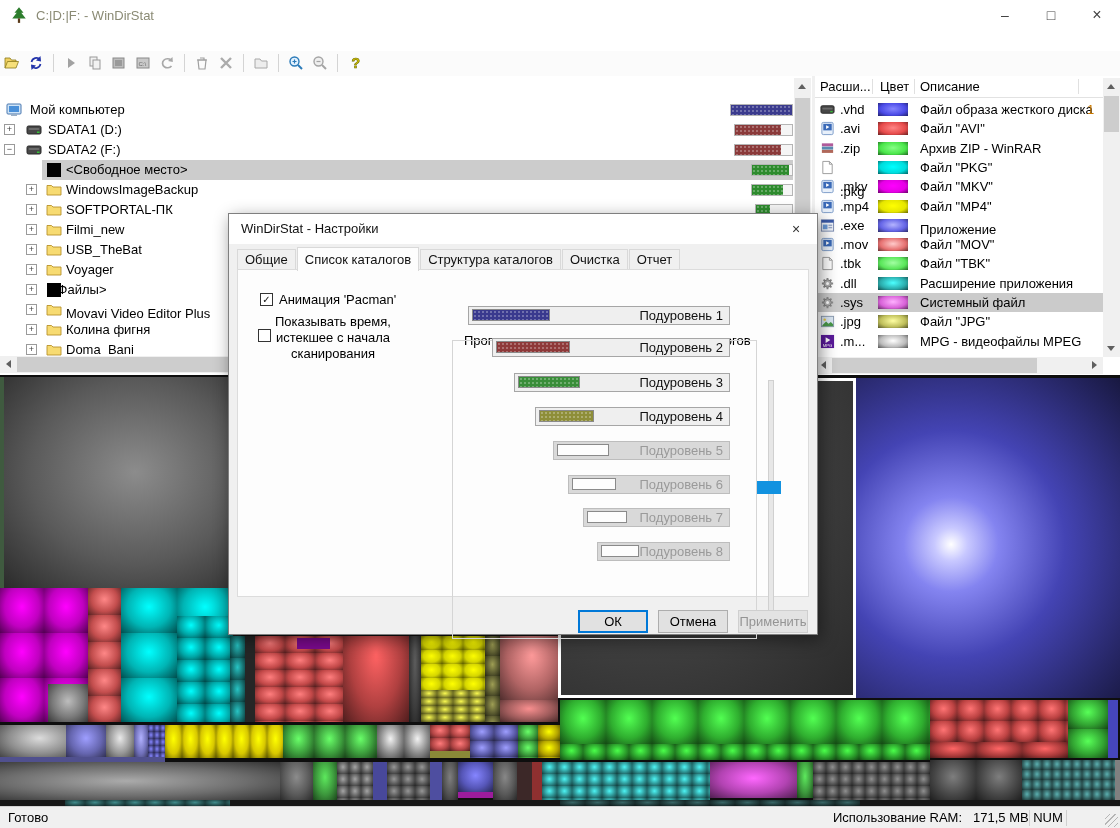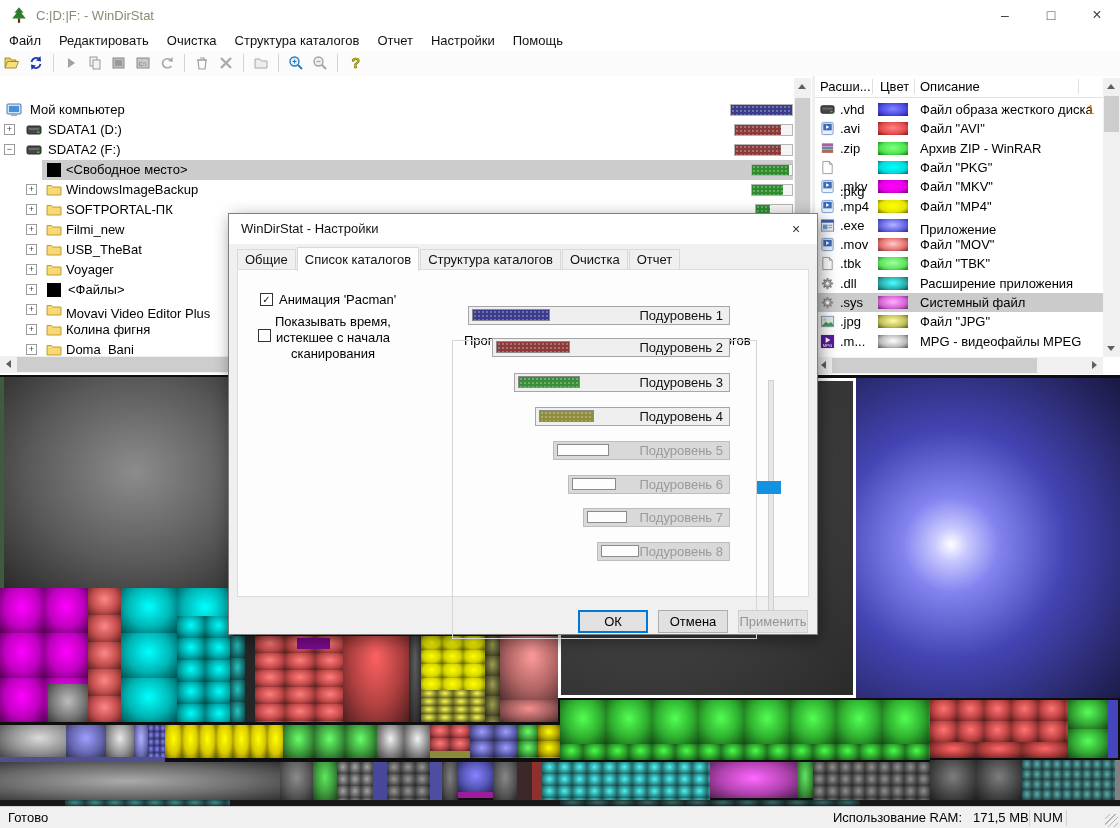--- a/index.html
+++ b/index.html
@@ -76,21 +76,20 @@
           <path d="M8 1 L12 6 H10 L14 11 H2 L6 6 H4 Z" fill="#2d7d2d"></path>
           <rect x="7" y="11" width="2" height="4" fill="#5a3a1a"></rect>
         </svg>
     </span>
     <span id="app-title">C:|D:|F: - WinDirStat</span>
     <span class="winbtn" style="right:92px;">–</span>
     <span class="winbtn" style="right:46px;">□</span>
     <span class="winbtn" style="right:0;font-size:16px;">×</span>
   </div>
 
-  <div id="menubar"><span class="menu-item">Файл</span><span class="menu-item">Редактировать</span><span class="menu-item">Очистка</span><span class="menu-item">Структура каталогов</span><span class="menu-item">Отчет</span><span class="menu-item">Настройки</span><span class="menu-item">Помощь</span></div>
 
   <div id="toolbar"><span class="tbtn"><svg viewBox="0 0 16 16">
           <path d="M1 13V3h5l1.5 2H12v2" fill="#f0d060" stroke="#8a7a1a" stroke-width="0.8"></path>
           <path d="M1 13L3.5 6.5H14.5L12 13Z" fill="#f7e07a" stroke="#8a7a1a" stroke-width="0.8"></path>
         </svg></span><span class="tbtn"><svg viewBox="0 0 16 16">
           <path d="M3.5 7A5 5 0 0 1 12 4.5" fill="none" stroke="#2233aa" stroke-width="1.7"></path>
           <polygon points="12.5,1 13,6.5 8,5.5" fill="#2233aa"></polygon>
           <path d="M12.5 9A5 5 0 0 1 4 11.5" fill="none" stroke="#2233aa" stroke-width="1.7"></path>
           <polygon points="3.5,15 3,9.5 8,10.5" fill="#2233aa"></polygon>
         </svg></span><span class="tsep"></span><span class="tbtn"><svg viewBox="0 0 16 16">
@@ -214,21 +213,21 @@
             <div style="position: absolute; left: 46px; top: 2px; width: 16px; height: 16px;"><svg viewBox="0 0 16 16">
                 <path d="M1 4.5V3.5h4.5L7 5H15V13H1z" fill="#f7db72" stroke="#b8922a" stroke-width="0.9"></path>
               </svg></div>
             <div style="position: absolute; left: 66px; top: 0px; line-height: 20px; white-space: nowrap;">Voyager</div>
           </div>
           <div style="position: absolute; left: 0px; top: 180px; width: 793px; height: 20px;">
             <div style="position: absolute; left: 26px; top: 4px; width: 11px; height: 11px; background: rgb(255, 255, 255); border: 1px solid rgb(154, 154, 154); box-sizing: border-box; font: 9px / 9px &quot;Liberation Sans&quot;, sans-serif; text-align: center; color: rgb(68, 68, 68);">+</div>
             <div style="position: absolute; left: 46px; top: 2px; width: 16px; height: 16px;"><svg viewBox="0 0 16 16">
                 <rect x="1" y="1" width="14" height="14" fill="#000"></rect>
               </svg></div>
-            <div style="position: absolute; left: 68px; top: 0px; line-height: 20px; white-space: nowrap;">&lt;Файлы&gt;</div>
+            <div style="position: absolute; left: 50px; top: 0px; line-height: 20px; white-space: nowrap;">&lt;Файлы&gt;</div>
           </div>
           <div style="position: absolute; left: 0px; top: 200px; width: 793px; height: 20px;">
             <div style="position: absolute; left: 26px; top: 4px; width: 11px; height: 11px; background: rgb(255, 255, 255); border: 1px solid rgb(154, 154, 154); box-sizing: border-box; font: 9px / 9px &quot;Liberation Sans&quot;, sans-serif; text-align: center; color: rgb(68, 68, 68);">+</div>
             <div style="position: absolute; left: 46px; top: 2px; width: 16px; height: 16px;"><svg viewBox="0 0 16 16">
                 <path d="M1 4.5V3.5h4.5L7 5H15V13H1z" fill="#f7db72" stroke="#b8922a" stroke-width="0.9"></path>
               </svg></div>
             <div style="position: absolute; left: 66px; top: 4px; line-height: 20px; white-space: nowrap;">Movavi Video Editor Plus</div>
           </div>
           <div style="position: absolute; left: 0px; top: 220px; width: 793px; height: 20px;">
             <div style="position: absolute; left: 26px; top: 4px; width: 11px; height: 11px; background: rgb(255, 255, 255); border: 1px solid rgb(154, 154, 154); box-sizing: border-box; font: 9px / 9px &quot;Liberation Sans&quot;, sans-serif; text-align: center; color: rgb(68, 68, 68);">+</div>

